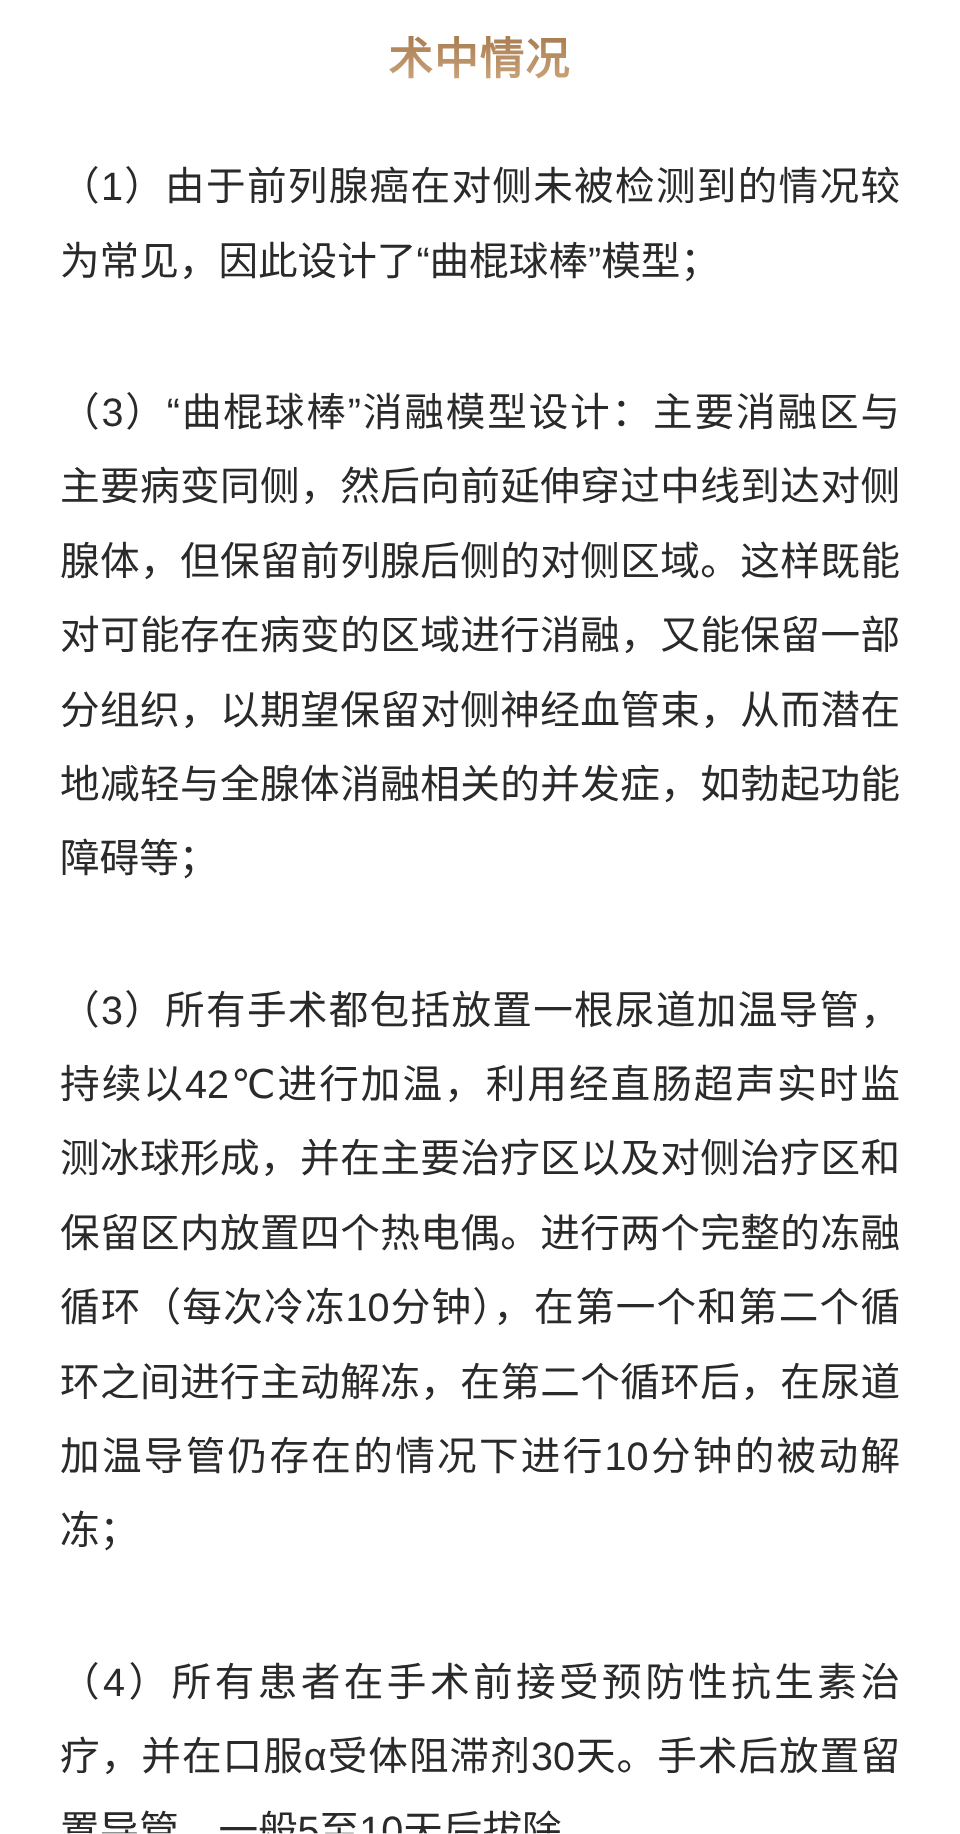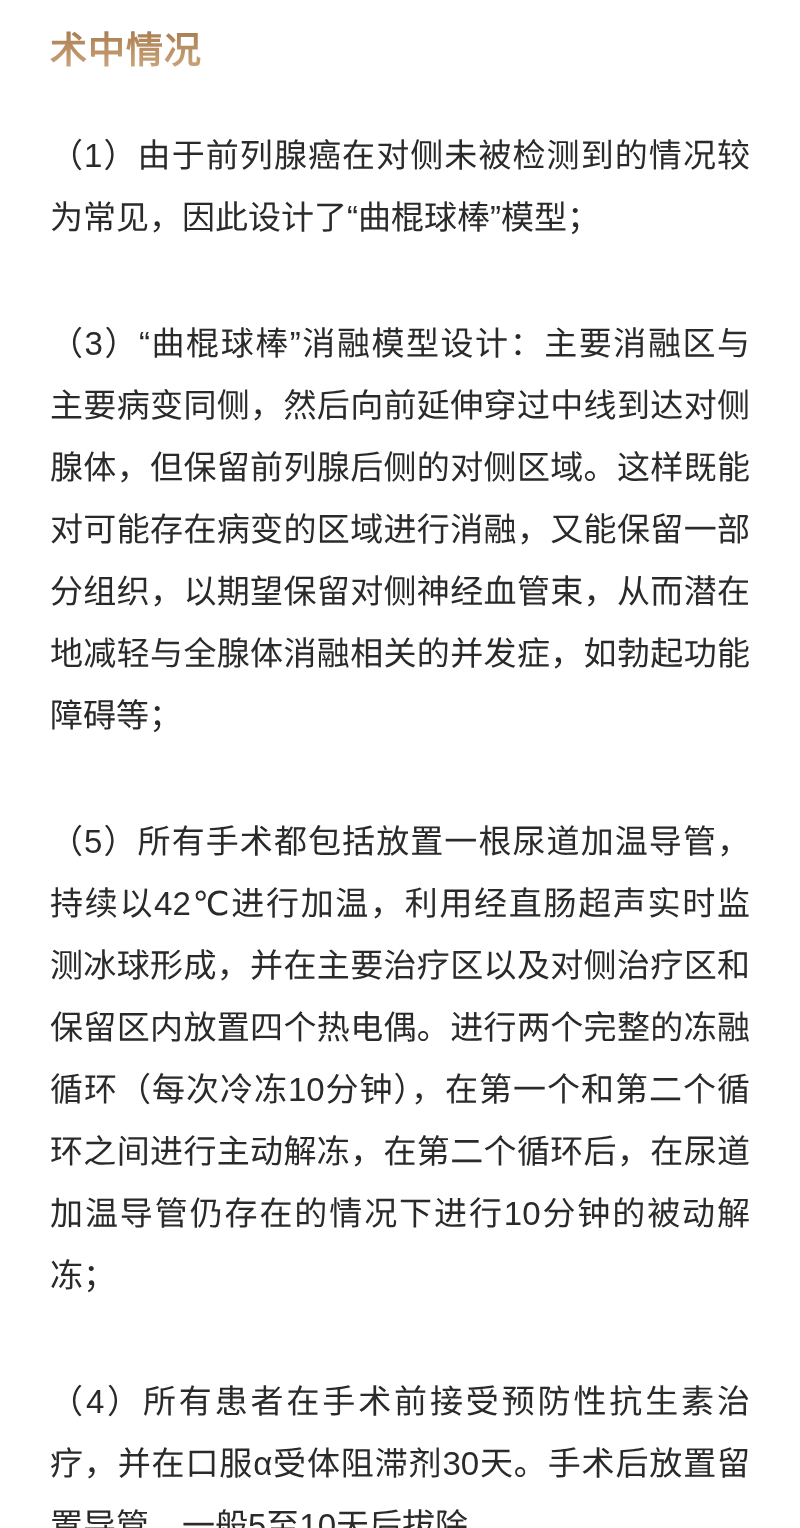--- a/index.html
+++ b/index.html
@@ -22,20 +22,21 @@
     background: var(--background, #ffffff);
   }
   .title {
     margin: 0;
     font-family: "Liberation Serif", "DejaVu Serif", serif;
     font-size: 37px;
     line-height: 46px;
     font-weight: 700;
     letter-spacing: 1px;
     color: var(--title-solid, #b08457);
+    text-align: center;
   }
   @supports ((-webkit-background-clip: text) or (background-clip: text)) {
     .title {
       background: linear-gradient(180deg,
         var(--title-gradient-top, #a77b4f) 0%,
         var(--title-gradient-bottom, #d0aa80) 100%);
       -webkit-background-clip: text;
       background-clip: text;
       color: transparent;
     }
@@ -58,16 +59,16 @@
   }
 </style>
 </head>
 <body>
 
 <main class="page">
   <h1 class="title">术中情况</h1>
   <section class="article-body">
     <p class="para">（1）由于前列腺癌在对侧未被检测到的情况较为常见，因此设计了“曲棍球棒”模型；</p>
     <p class="para">（3）“曲棍球棒”消融模型设计：主要消融区与主要病变同侧，然后向前延伸穿过中线到达对侧腺体，但保留前列腺后侧的对侧区域。这样既能对可能存在病变的区域进行消融，又能保留一部分组织，以期望保留对侧神经血管束，从而潜在地减轻与全腺体消融相关的并发症，如勃起功能障碍等；</p>
-    <p class="para">（5）所有手术都包括放置一根尿道加温导管，持续以42℃进行加温，利用经直肠超声实时监测冰球形成，并在主要治疗区以及对侧治疗区和保留区内放置四个热电偶。进行两个完整的冻融循环（每次冷冻10分钟），在第一个和第二个循环之间进行主动解冻，在第二个循环后，在尿道加温导管仍存在的情况下进行10分钟的被动解冻；</p>
+    <p class="para">（3）所有手术都包括放置一根尿道加温导管，持续以42℃进行加温，利用经直肠超声实时监测冰球形成，并在主要治疗区以及对侧治疗区和保留区内放置四个热电偶。进行两个完整的冻融循环（每次冷冻10分钟），在第一个和第二个循环之间进行主动解冻，在第二个循环后，在尿道加温导管仍存在的情况下进行10分钟的被动解冻；</p>
     <p class="para">（4）所有患者在手术前接受预防性抗生素治疗，并在口服α受体阻滞剂30天。手术后放置留置导管，一般5至10天后拔除。</p>
   </section>
 </main>
 
 </body></html>

